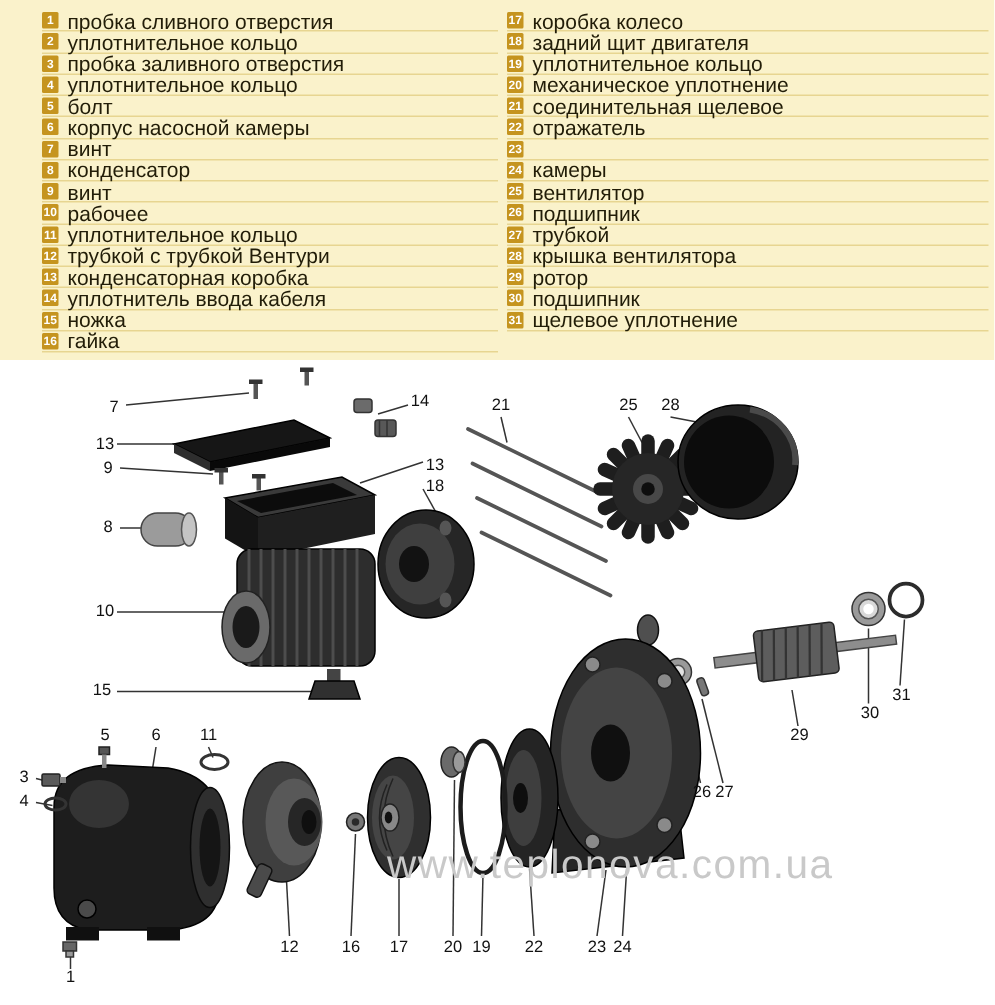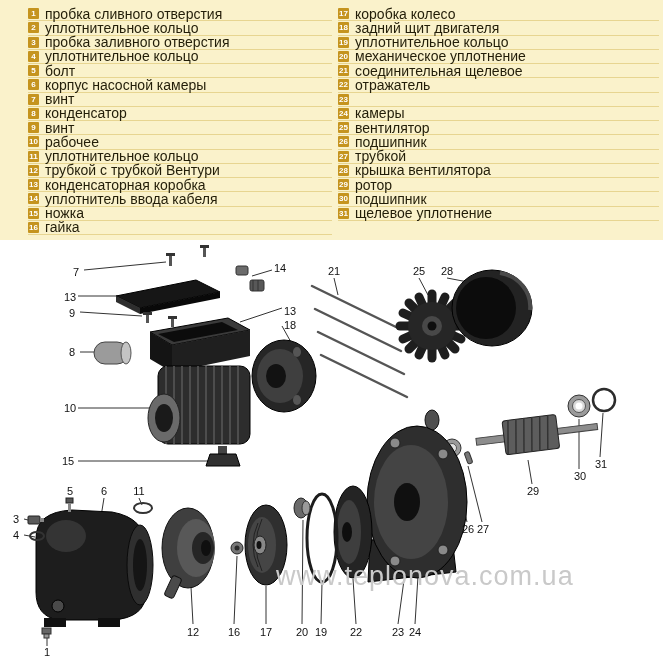--- a/index.html
+++ b/index.html
@@ -31,21 +31,21 @@
   .diagram-area {
     position:absolute; top:240px; left:0; width:663px; height:430px;
     background:var(--diagram-bg,#ffffff);
   }
   .callout-layer { position:absolute; inset:0; pointer-events:none; }
   .callout {
     position:absolute; transform:translate(-50%,-50%);
     font-size:11px; color:#111; line-height:1;
   }
   .watermark {
-    position:absolute; left:276px; top:561px;
+    position:absolute; left:258px; top:561px;
     font-size:27px; letter-spacing:1px;
     color:var(--watermark-color,#c9c9c9);
   }
 </style>
 </head>
 <body>
 
 <div id="page">
 
   <div class="table-area">

